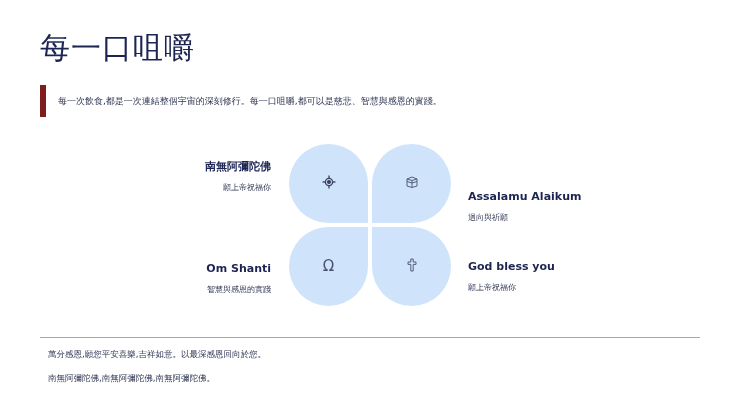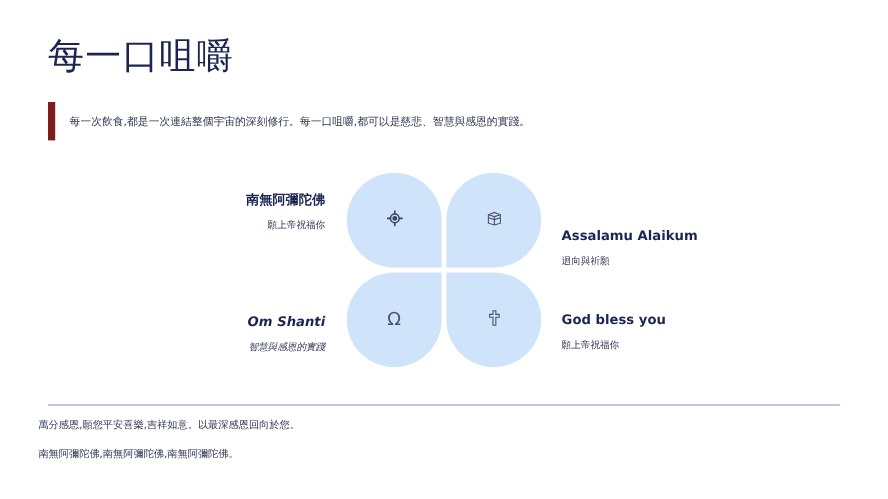--- a/index.html
+++ b/index.html
@@ -72,33 +72,33 @@
     .label .sub {
       font-size: 8px;
       color: #2e3552;
       margin-top: 9px;
       line-height: 10px;
     }
     .label.left { text-align: right; right: 469px; }
     .label.right { text-align: left; left: 468px; }
     .label.tl { top: 160px; }
     .label.tr { top: 157px; margin-top: 33px; }
-    .label.bl { top: 262px; font-style: italic; }
+    .label.bl { top: 262px; }
     .label.br { top: 260px; }
     .divider {
       position: absolute;
       left: 40px;
       top: 337px;
       width: 660px;
       height: 1px;
       background: #9ea3c8;
     }
     .footer-line {
       position: absolute;
-      left: 32px;
+      left: 48px;
       font-size: 8.5px;
       color: #2e3552;
       white-space: nowrap;
     }
     .footer-line.one { top: 349px; }
     .footer-line.two { top: 373px; }
   </style>
 </head>
 <body>
 

